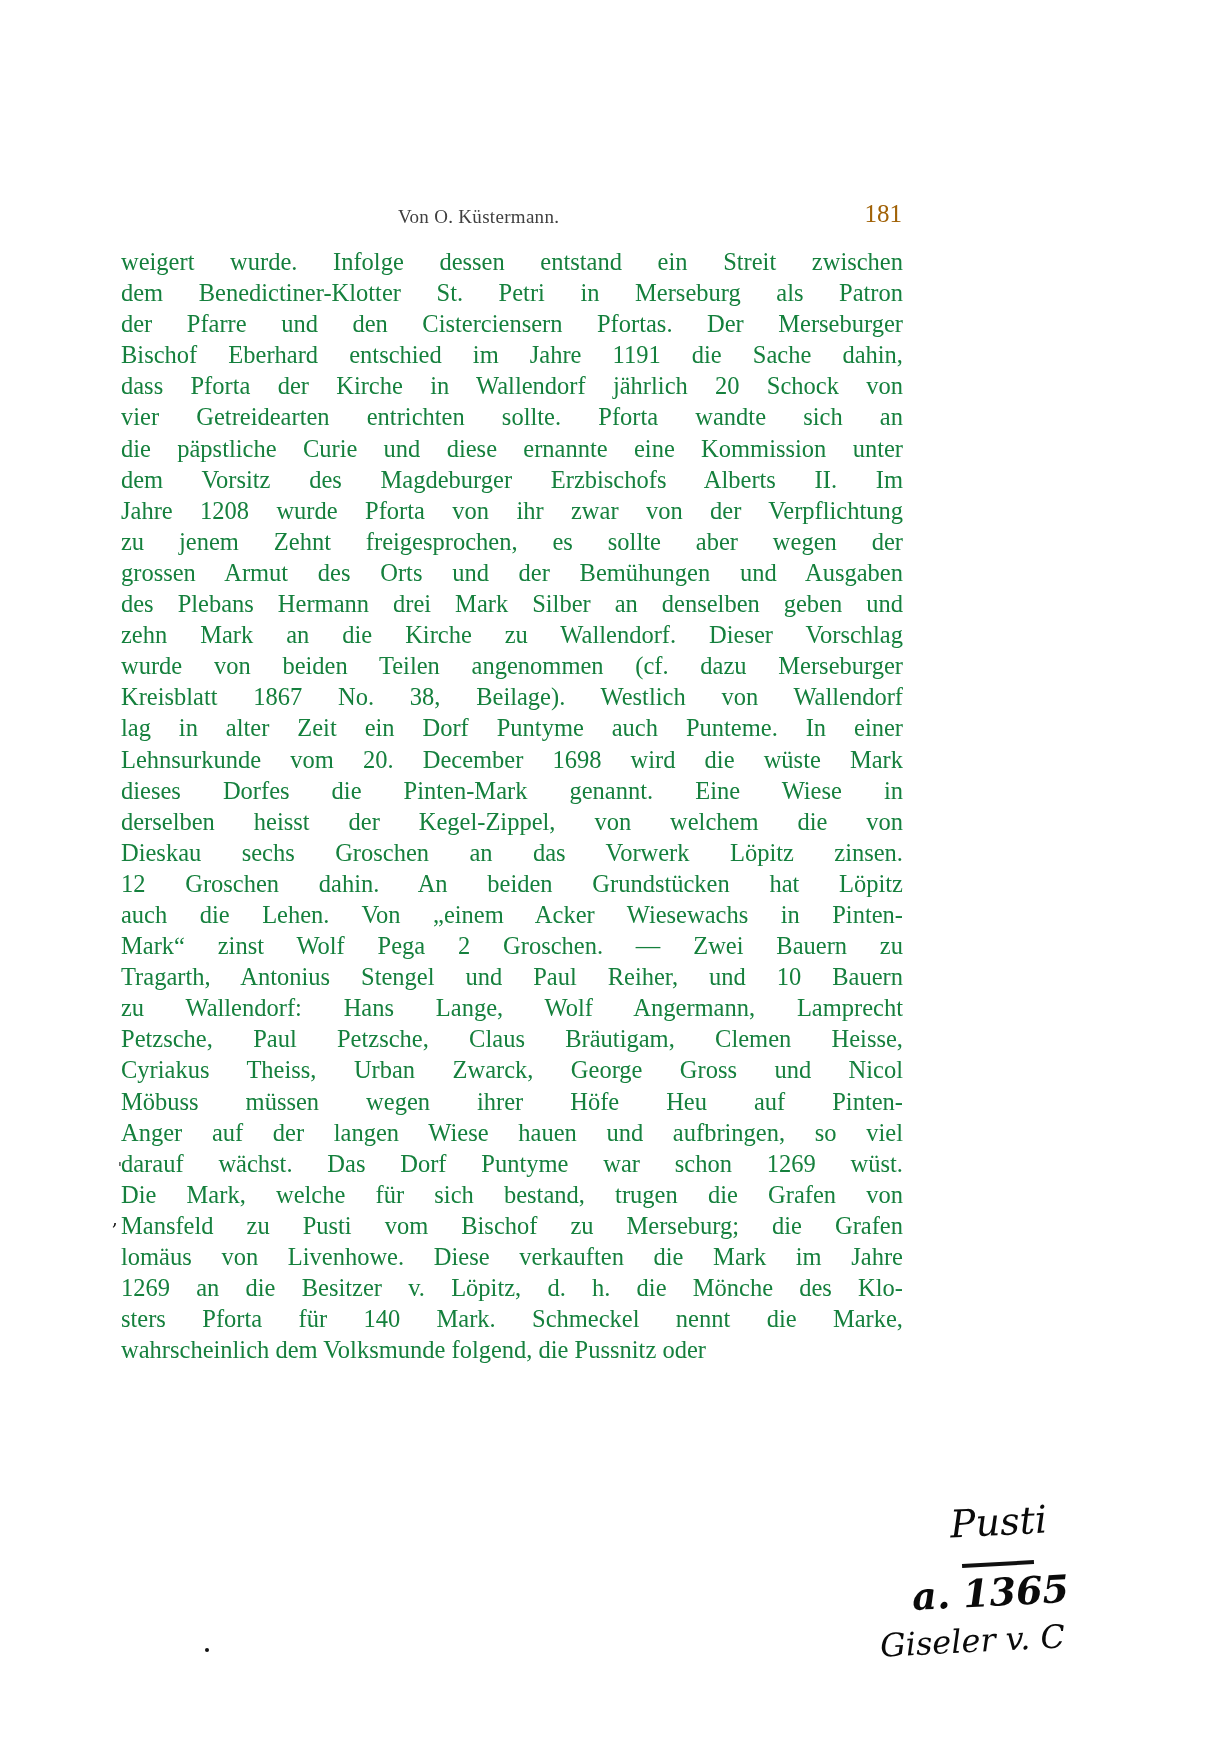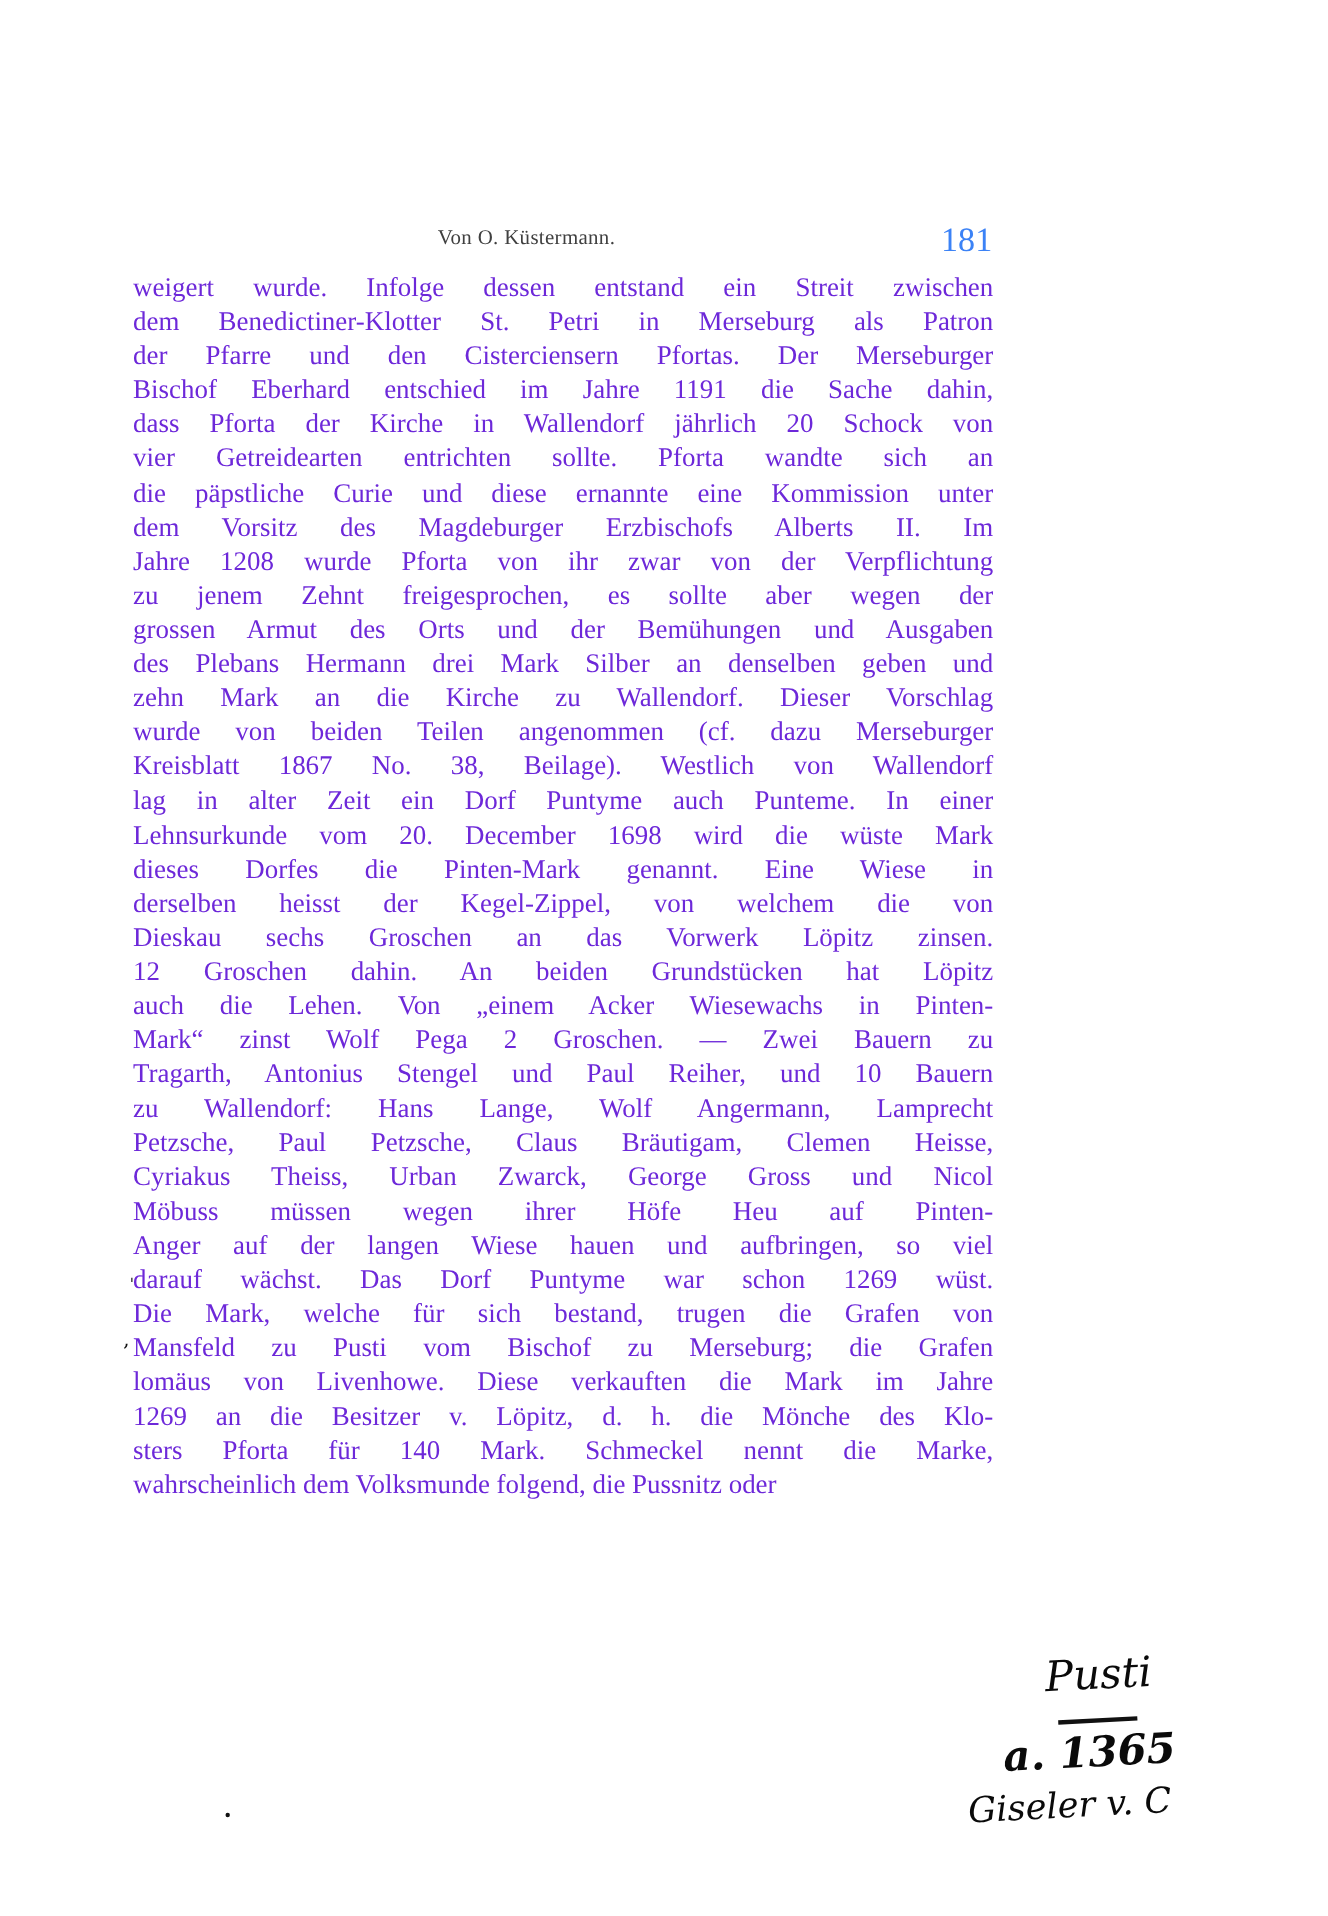--- a/index.html
+++ b/index.html
@@ -6,26 +6,26 @@
   body { width: 1207px; height: 1742px; position: relative; overflow: hidden; }
   .page { position: absolute; left: 0; top: 0; width: 1207px; height: 1742px; background: #fff; color: #111; }
   .running-head {
     position: absolute; top: 204px; left: 120px; width: 782px; height: 30px;
     font-family: "Liberation Serif", "DejaVu Serif", serif;
   }
   .running-title {
     position: absolute; left: 278px; top: 2px; font-size: 19px; letter-spacing: 0.3px; color: #404040;
   }
   .page-number {
-    position: absolute; right: 0; top: -4px; font-size: 31px; color: #3b82f6;
+    position: absolute; right: 0; top: -4px; font-size: 25px; color: #a16207;
   }
   .body-text {
     position: absolute; top: 246px; left: 121px; width: 782px;
     font-family: "Liberation Serif", "DejaVu Serif", serif;
-    font-size: 24.5px; line-height: 31.1px; color: #6d28d9;
+    font-size: 24.5px; line-height: 31.1px; color: #15803d;
   }
   .line {
     display: block; height: 31.1px; white-space: nowrap;
     text-align: justify; text-align-last: justify; overflow: visible;
   }
   .line.last { text-align-last: left; font-family: Liberation Serif, serif; }
   .marg {
     position: absolute; font-family: "DejaVu Serif", serif; color: #111;
   }
   .margin-mark-1 { left: 118px; top: 1160px; font-size: 14px; }

